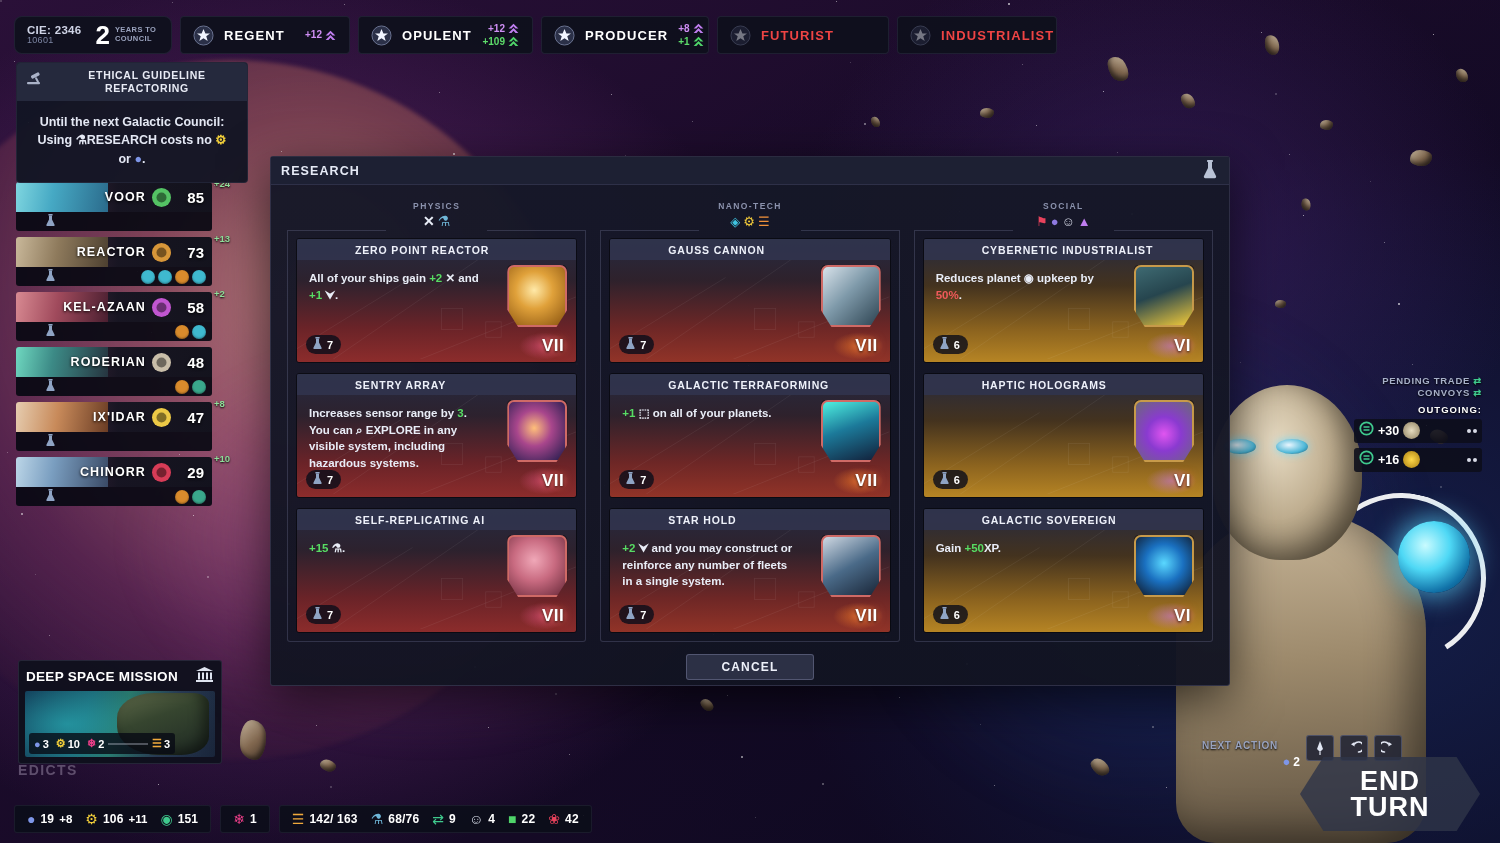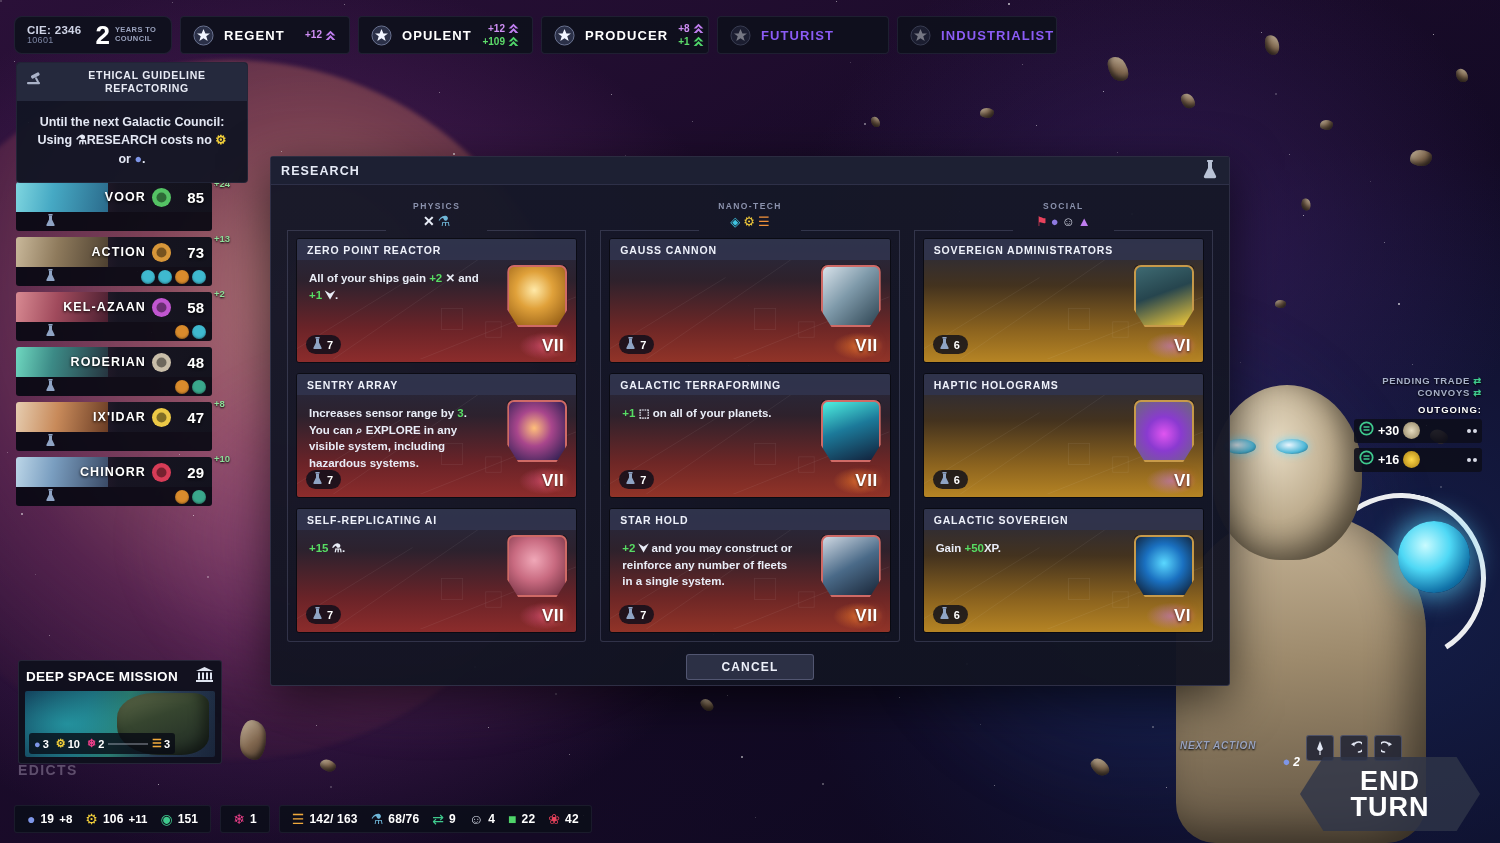--- a/index.html
+++ b/index.html
@@ -110,21 +110,21 @@
   .years-txt { font-size: 7.5px; font-weight: bold; color: #9aa2bd; line-height: 1.15; letter-spacing: 0.4px; text-transform: uppercase; }
 
   .council-seat {
     display: flex; align-items: center; gap: 10px;
     padding: 0 12px; height: 38px;
     background: rgba(14,16,28,0.93);
     border-radius: 4px;
     border: 1px solid rgba(120,120,160,0.16);
     position: relative;
   }
-  .council-seat.dim .seat-label { color: #8b5cf6; }
+  .council-seat.dim .seat-label { color: #ef4444; }
   .council-seat.dim .seat-star { opacity: 0.45; }
   .seat-star {
     width: 21px; height: 21px; flex: 0 0 auto;
     display: flex; align-items: center; justify-content: center;
   }
   .seat-label {
     font-size: 13px; font-weight: bold; letter-spacing: 1.1px; color: #fff;
     white-space: nowrap;
   }
   .seat-gain { display: flex; flex-direction: column; align-items: flex-end; line-height: 1.0; margin-left: auto; }
@@ -266,21 +266,21 @@
     background:
       linear-gradient(180deg, rgba(38,42,64,0.98) 0%, rgba(70,52,30,0.95) 38%, rgba(150,106,30,0.92) 74%, rgba(196,142,36,0.92) 100%);
   }
   .card-lines { position: absolute; inset: 0; opacity: 0.28; }
   .card-title-bar {
     position: relative; height: 21px; display: flex; align-items: center;
     padding-left: 10px;
     background: rgba(48,52,76,0.93);
   }
   .card-title {
-    font-size: 10.5px; font-weight: bold; letter-spacing: 0.85px; color: #eef1fa;
+    font-size: 10.5px; font-weight: bold; letter-spacing: 0.85px; color: #eef1fa; margin-left: 48px;
   }
   .card-desc {
     position: relative; padding: 10px 96px 0 12px;
     font-size: 11.5px; font-weight: bold; line-height: 1.45; color: #e9edf7;
   }
   .g { color: #57dc63; }
   .r { color: #f05a5a; }
   .card-art {
     position: absolute; right: 9px; top: 26px; width: 60px; height: 62px;
     border-radius: 7px;
@@ -385,21 +385,21 @@
     padding: 0 12px; background: rgba(12,14,26,0.93);
     border-radius: 3px; border: 1px solid rgba(110,110,150,0.14);
   }
   .bb-item { display: flex; align-items: center; gap: 5px; }
   .bb-val { font-size: 12px; font-weight: bold; color: #fff; letter-spacing: 0.2px; }
   .bb-plus { font-size: 11.5px; font-weight: bold; color: #fff; }
 
   
   #end-turn-area { position: absolute; right: 20px; bottom: 12px; z-index: 40; }
   #next-action {
-    position: absolute; right: 200px; bottom: 74px; text-align: left; width: 120px; font-style: italic;
+    position: absolute; right: 200px; bottom: 74px; text-align: center; width: 120px;
   }
   .na-label { font-size: 10px; font-weight: bold; color: #9aa4c0; letter-spacing: 0.8px; text-shadow: 0 1px 2px #000; }
   .na-count { display: flex; align-items: center; justify-content: flex-end; gap: 3px; margin-top: 3px; }
   .na-num { font-size: 12px; font-weight: bold; color: #fff; }
   #action-btns {
     position: absolute; right: 98px; bottom: 82px; display: flex; gap: 6px;
   }
   .act-btn {
     width: 28px; height: 26px; border-radius: 3px;
     background: rgba(30,34,52,0.85);
@@ -740,21 +740,21 @@
               <path d="M5 2.5h3v4l2.7 5.4A1 1 0 0 1 9.8 13H3.2a1 1 0 0 1-.9-1.1L5 6.5z"></path>
             </g>
           </svg></span>
         <span class="icons"></span>
       </div>
       <div class="civ-delta">+24</div>
     </div>
     <div class="civ-row">
       <div class="civ-main">
         <div class="civ-portrait" style="background:linear-gradient(100deg,#c9b89a 0%,#8e7a5c 45%,#4d4030 100%)"></div>
-        <div class="civ-name">ACTION</div>
+        <div class="civ-name">REACTOR</div>
         <div class="civ-emblem">
           <svg width="21" height="21" viewBox="0 0 21 21">
             <circle cx="10.5" cy="10.5" r="9.5" fill="#e8a23c" opacity="0.92"></circle>
             <circle cx="10.5" cy="10.5" r="5" fill="rgba(0,0,0,0.45)"></circle>
           </svg>
         </div>
         <div class="civ-score">73</div>
       </div>
       <div class="civ-sub">
         <span class="flask"><svg width="13" height="14" viewBox="0 0 13 14">
@@ -1094,22 +1094,23 @@
             <svg class="card-lines" viewBox="0 0 290 125" preserveAspectRatio="none">
               <g stroke="rgba(255,255,255,0.28)" stroke-width="0.8" fill="none">
                 <path d="M-10 120 L120 40"></path>
                 <path d="M30 130 L190 20"></path>
                 <path d="M120 128 L290 60"></path>
                 <rect x="150" y="72" width="22" height="22"></rect>
                 <rect x="196" y="86" width="16" height="16"></rect>
               </g>
             </svg>
             <div class="card-title-bar">
-              <span class="card-title">SOVEREIGN ADMINISTRATORS</span>
-            </div>
+              <span class="card-title">CYBERNETIC INDUSTRIALIST</span>
+            </div>
+            <div class="card-desc"><span>Reduces planet ◉ upkeep by </span><span class="r">50%</span><span>.</span></div>
             <div class="card-art bsoc" style="background:linear-gradient(160deg, #3e6a72 0%, #26454e 45%, #f0c93a 100%)"></div>
             <div class="card-cost">
               <span><svg width="13" height="14" viewBox="0 0 13 14">
                   <g fill="#8fa4c4">
                     <rect x="4.3" y="1" width="4.4" height="1.5" rx="0.6"></rect>
                     <path d="M5 2.5h3v4l2.7 5.4A1 1 0 0 1 9.8 13H3.2a1 1 0 0 1-.9-1.1L5 6.5z"></path>
                   </g>
                 </svg></span>
               <span class="cost-num">6</span>
             </div>

